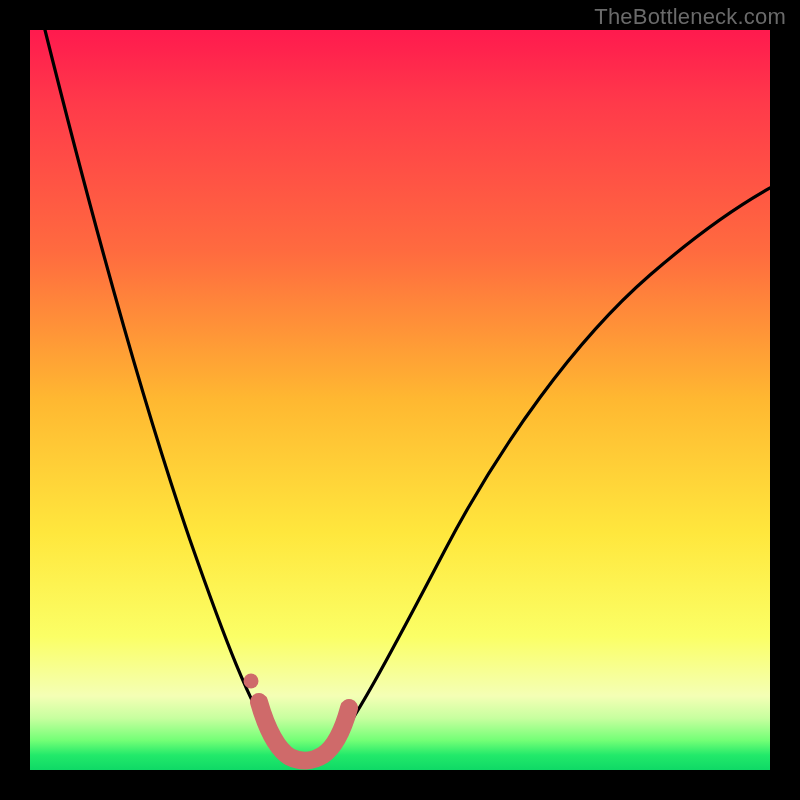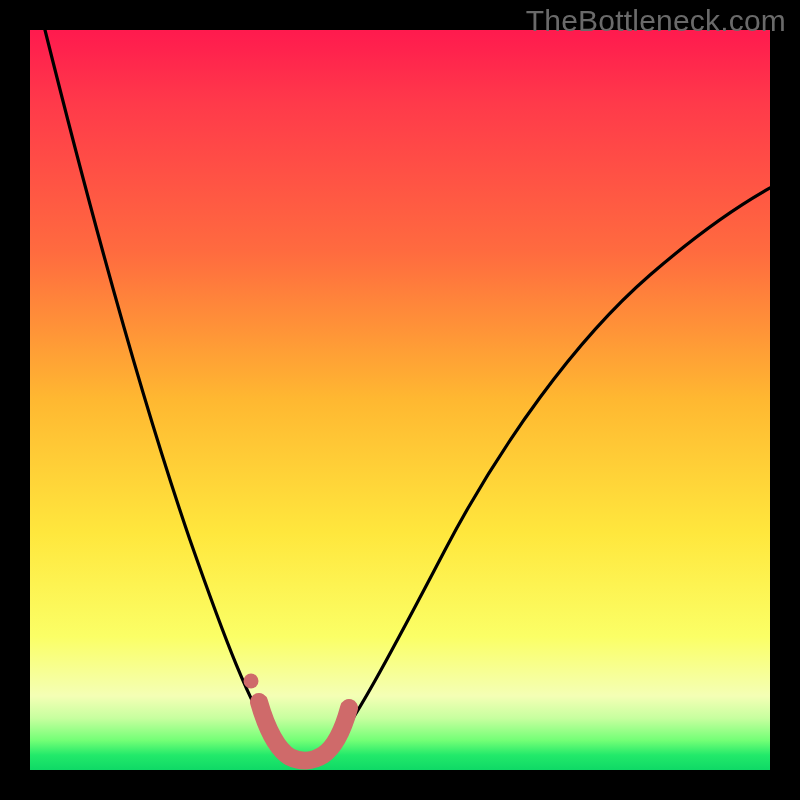--- a/index.html
+++ b/index.html
@@ -39,21 +39,21 @@
       #73ff76 96%,
       #22e96a 98%,
       #0fd966 100%
     );
   }
   .watermark {
     position: absolute;
     top: 4px;
     right: 14px;
     color: #6a6a6a;
-    font-size: 30px;
+    font-size: 22px;
     font-weight: 500;
     letter-spacing: 0.2px;
     z-index: 5;
   }
   svg.curve {
     position: absolute;
     top: 0;
     left: 0;
     width: 740px;
     height: 740px;

